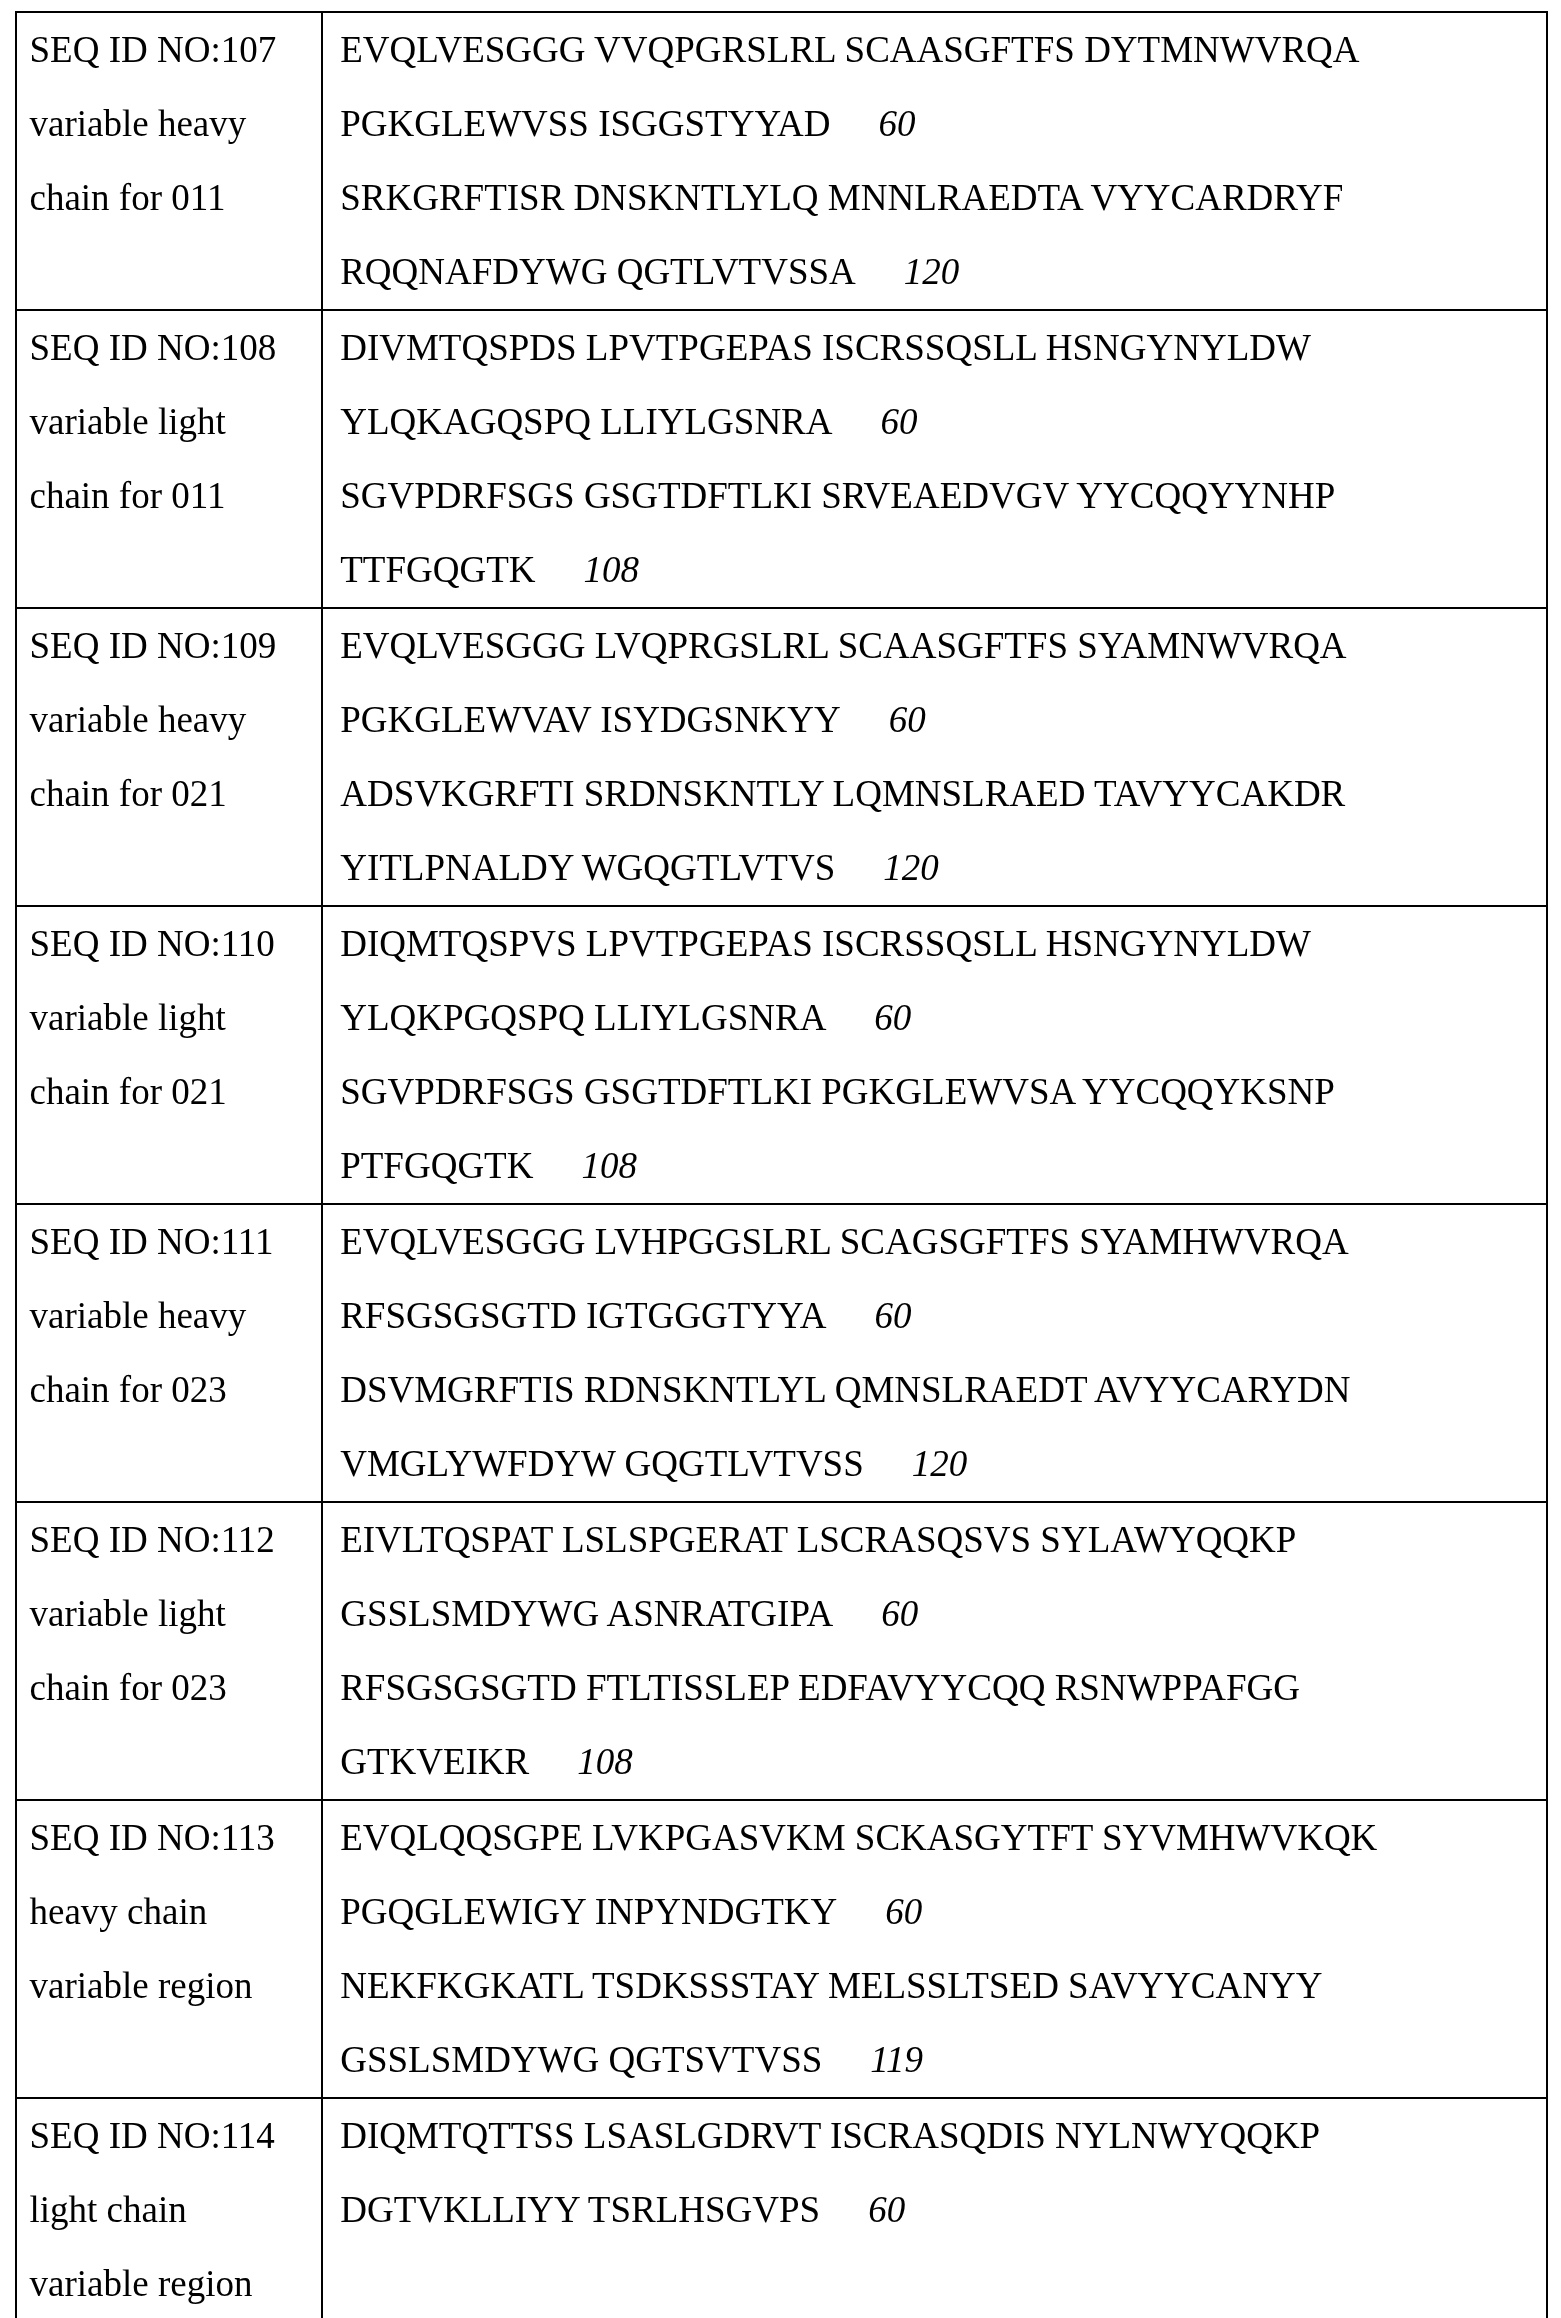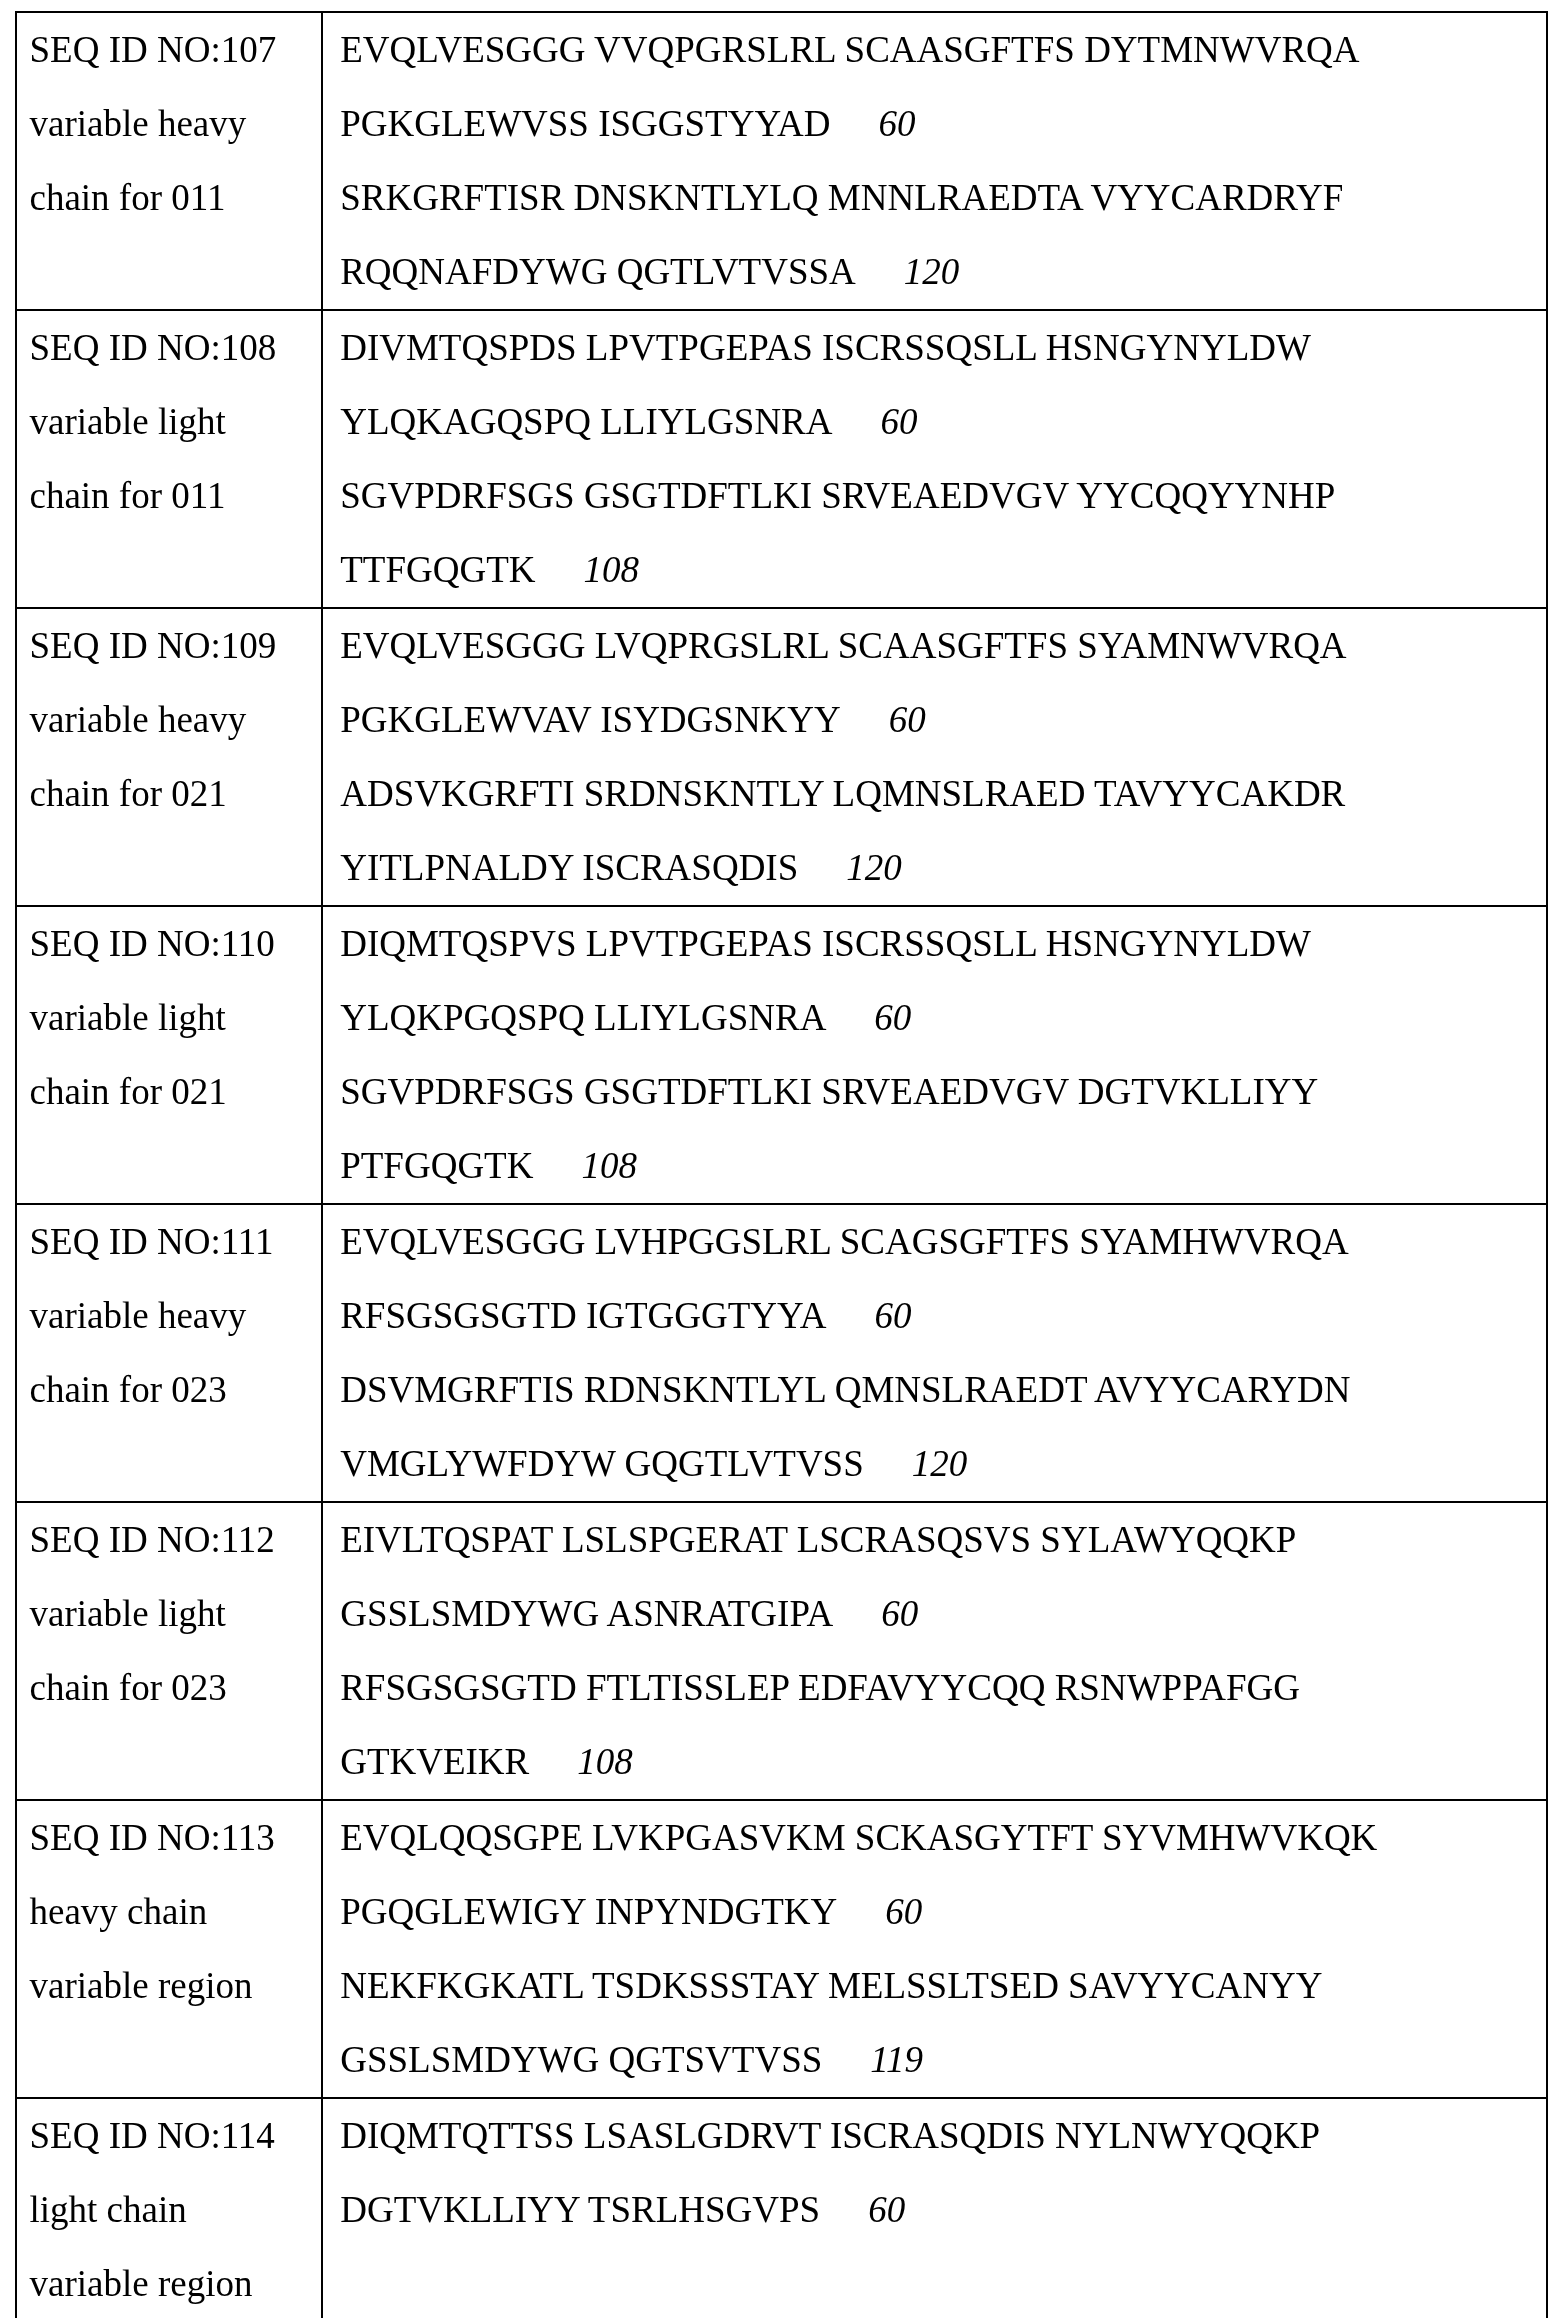--- a/index.html
+++ b/index.html
@@ -60,35 +60,35 @@
     <td class="label-cell">
       <div class="line">SEQ ID NO:109</div>
       <div class="line">variable heavy</div>
       <div class="line">chain for 021</div>
       <div class="line"></div>
     </td>
     <td class="seq-cell">
       <div class="line"><span>EVQLVESGGG LVQPRGSLRL SCAASGFTFS SYAMNWVRQA</span></div>
       <div class="line"><span>PGKGLEWVAV ISYDGSNKYY</span><span class="num">60</span></div>
       <div class="line"><span>ADSVKGRFTI SRDNSKNTLY LQMNSLRAED TAVYYCAKDR</span></div>
-      <div class="line"><span>YITLPNALDY ISCRASQDIS</span><span class="num">120</span></div>
+      <div class="line"><span>YITLPNALDY WGQGTLVTVS</span><span class="num">120</span></div>
     </td>
   </tr>
 
   <tr class="seq-row">
     <td class="label-cell">
       <div class="line">SEQ ID NO:110</div>
       <div class="line">variable light</div>
       <div class="line">chain for 021</div>
       <div class="line"></div>
     </td>
     <td class="seq-cell">
       <div class="line"><span>DIQMTQSPVS LPVTPGEPAS ISCRSSQSLL HSNGYNYLDW</span></div>
       <div class="line"><span>YLQKPGQSPQ LLIYLGSNRA</span><span class="num">60</span></div>
-      <div class="line"><span>SGVPDRFSGS GSGTDFTLKI SRVEAEDVGV DGTVKLLIYY</span></div>
+      <div class="line"><span>SGVPDRFSGS GSGTDFTLKI PGKGLEWVSA YYCQQYKSNP</span></div>
       <div class="line"><span>PTFGQGTK</span><span class="num">108</span></div>
     </td>
   </tr>
 
   <tr class="seq-row">
     <td class="label-cell">
       <div class="line">SEQ ID NO:111</div>
       <div class="line">variable heavy</div>
       <div class="line">chain for 023</div>
       <div class="line"></div>

